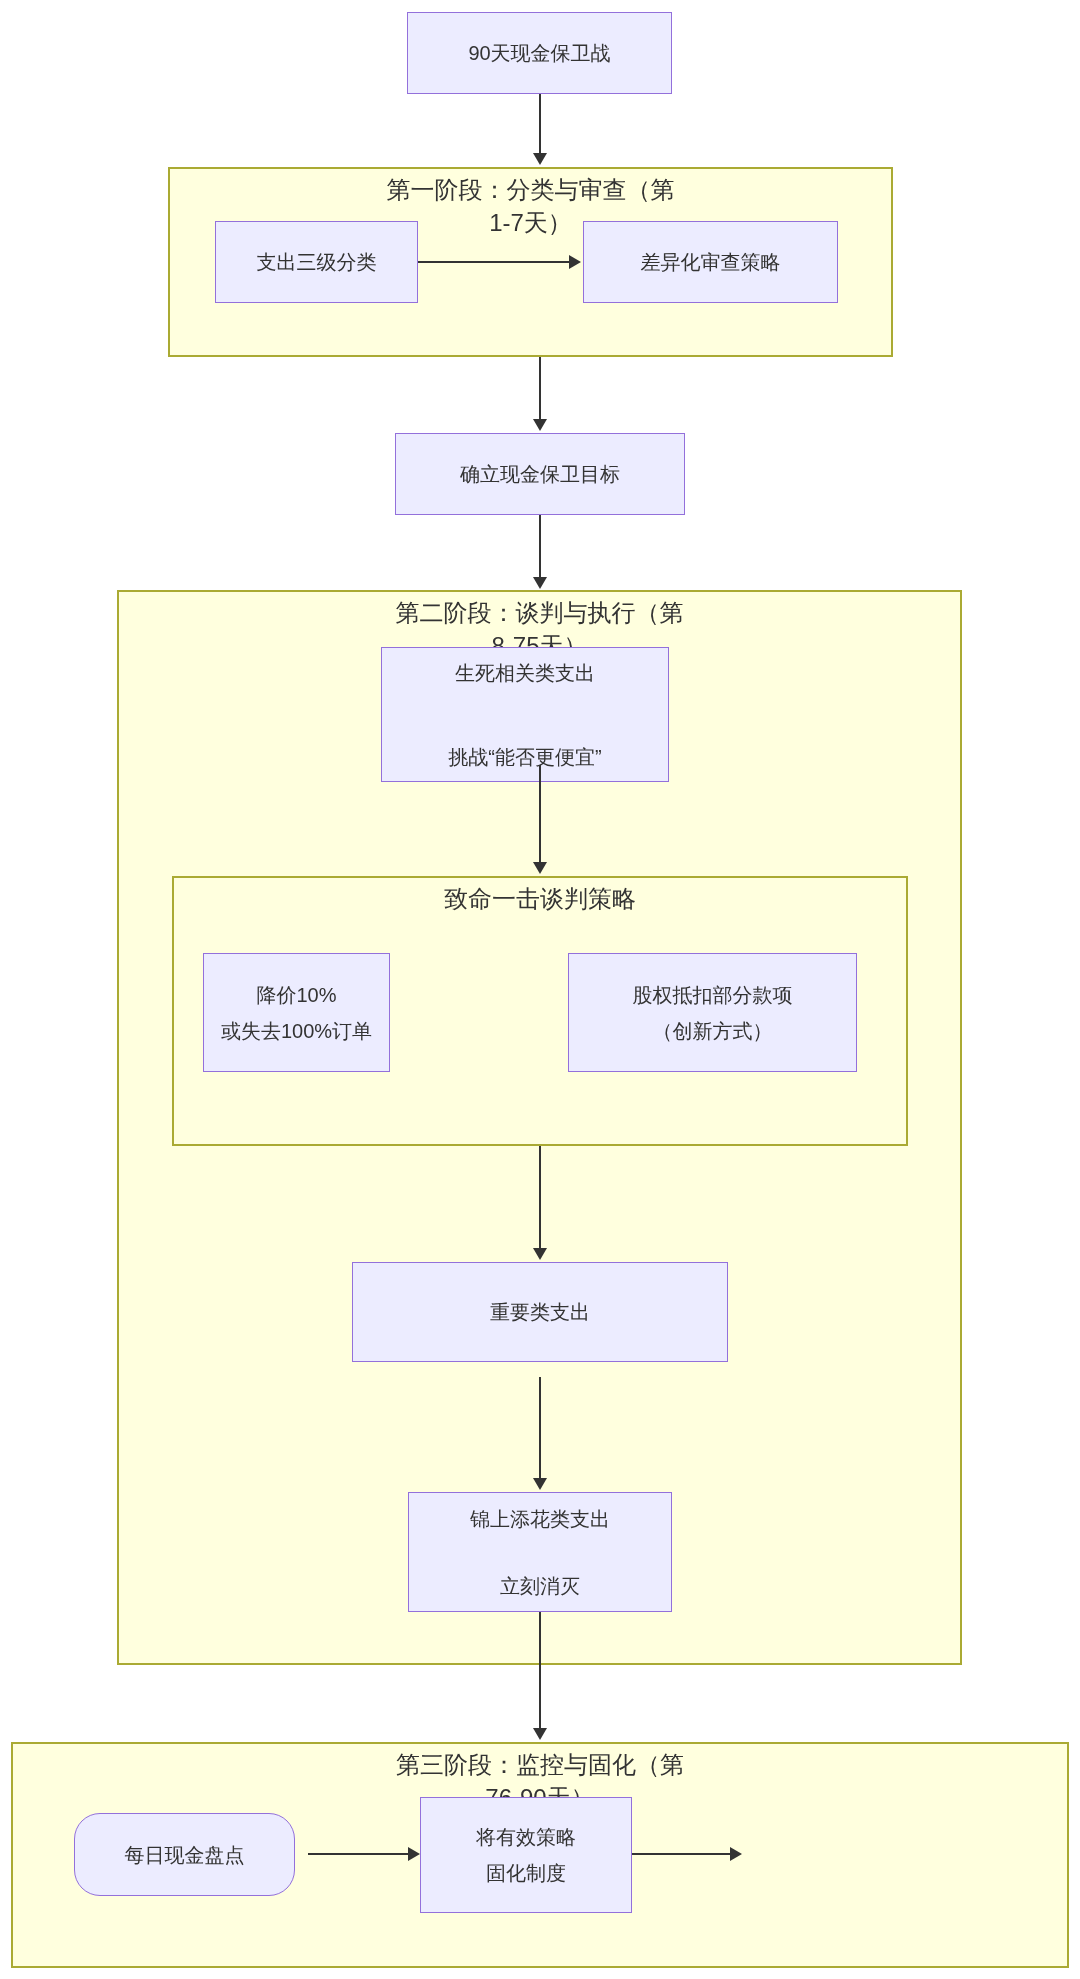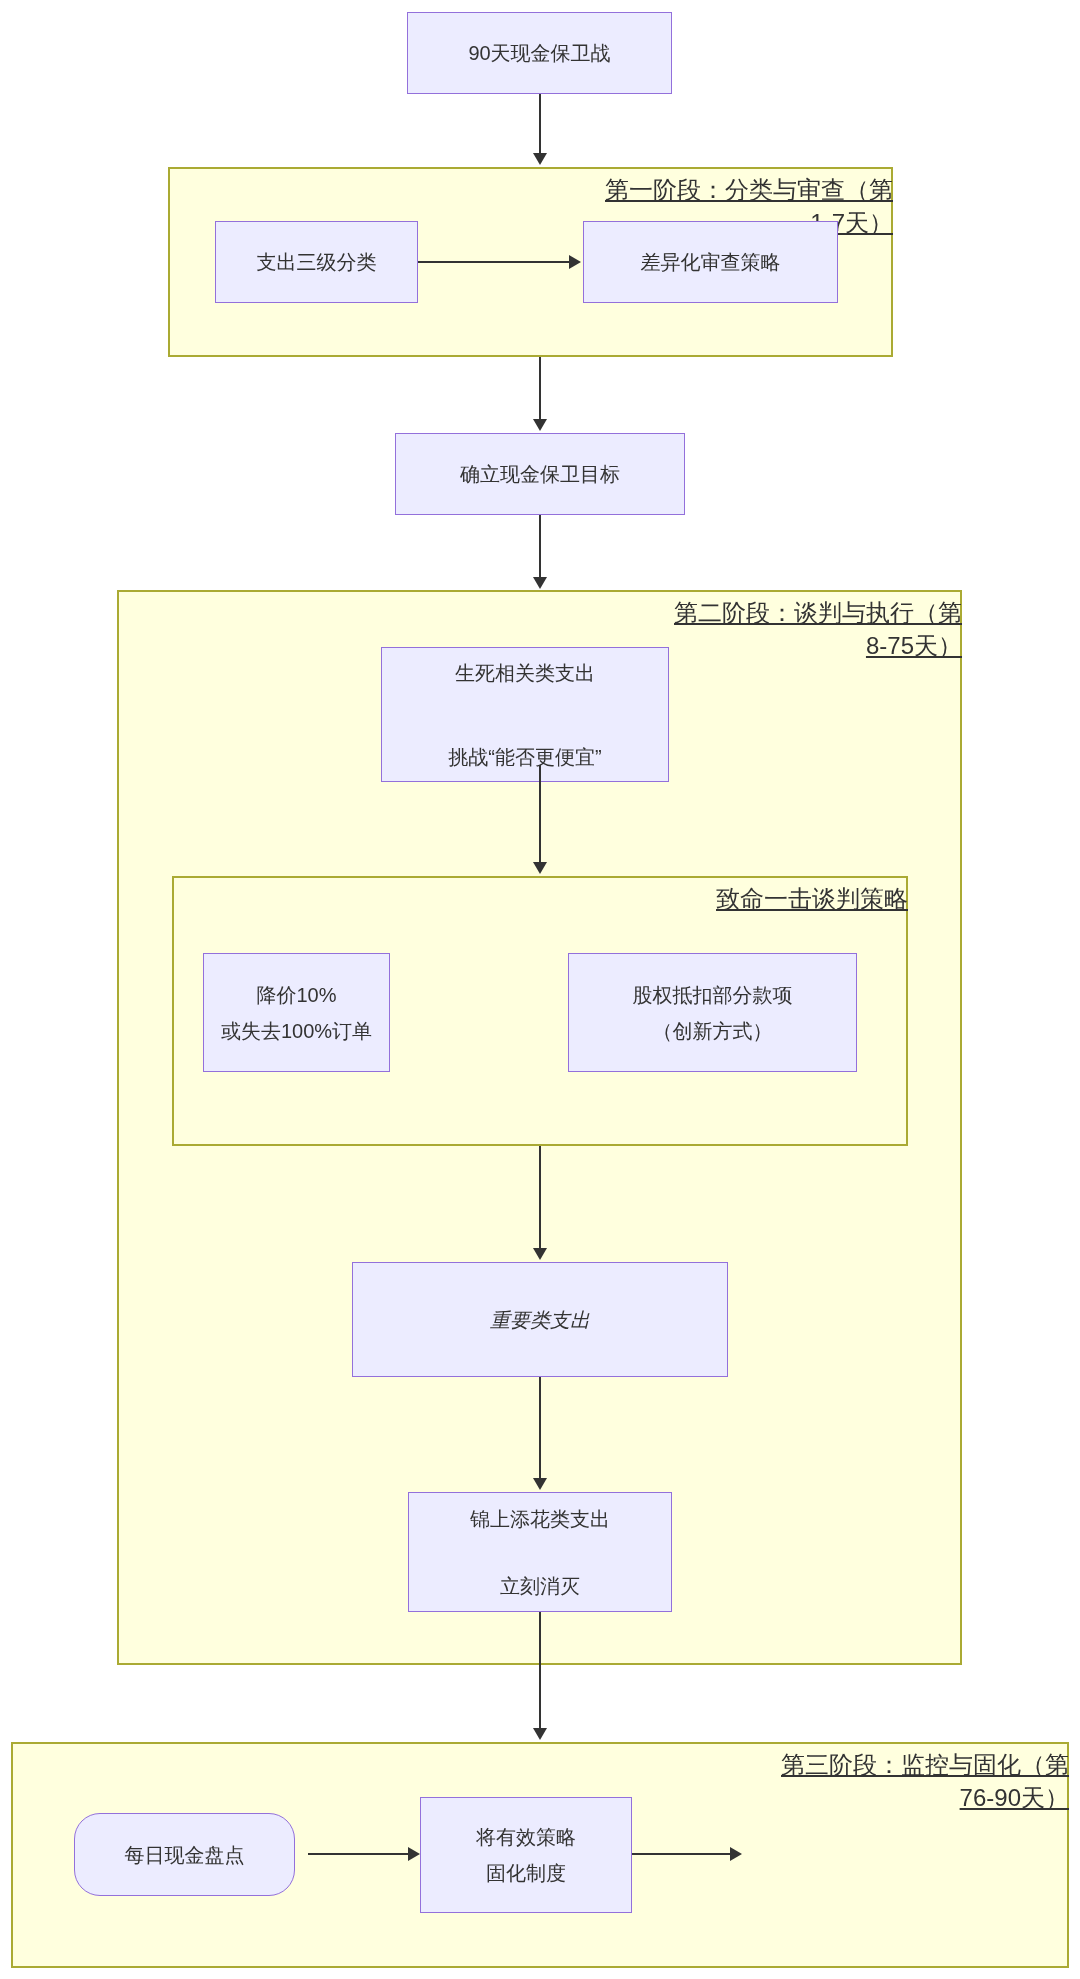--- a/index.html
+++ b/index.html
@@ -8,39 +8,39 @@
     font-family:"Liberation Sans",sans-serif;color:#333333;overflow:hidden;
   }
   
   .container{position:absolute;background:#FFFFDE;border:2px solid #AAAA33;box-sizing:border-box;z-index:1;}
   .container.inner{z-index:2;}
   .c-s1{left:168px;top:167px;width:725px;height:190px;}
   .c-s2{left:117px;top:590px;width:845px;height:1075px;}
   .c-s2i{left:172px;top:876px;width:736px;height:270px;}
   .c-s3{left:11px;top:1742px;width:1058px;height:226px;}
   
-  .ctitle{position:absolute;text-align:right;font-size:24px;line-height:33px;color:#333333;z-index:3;text-decoration:underline;}
+  .ctitle{position:absolute;text-align:center;font-size:24px;line-height:33px;color:#333333;z-index:3;}
   .t-s1{left:168px;top:173px;width:725px;}
   .t-s2{left:117px;top:596px;width:845px;}
   .t-s2i{left:172px;top:882px;width:736px;}
   .t-s3{left:11px;top:1748px;width:1058px;}
   
   .node{
     position:absolute;background:#ECECFF;border:1.5px solid #9370DB;box-sizing:border-box;
     display:flex;flex-direction:column;align-items:center;justify-content:center;
     text-align:center;font-size:20px;line-height:36px;color:#333333;z-index:4;
   }
   .n-battle{left:407px;top:12px;width:265px;height:82px;}
   .n-classify{left:215px;top:221px;width:203px;height:82px;}
   .n-review{left:583px;top:221px;width:255px;height:82px;}
   .n-goal{left:395px;top:433px;width:290px;height:82px;}
   .n-critical{left:381px;top:647px;width:288px;height:135px;gap:48px;}
   .n-pricecut{left:203px;top:953px;width:187px;height:119px;}
   .n-equity{left:568px;top:953px;width:289px;height:119px;}
-  .n-important{left:352px;top:1262px;width:376px;height:115px;font-style:italic;}
+  .n-important{left:352px;top:1262px;width:376px;height:100px;}
   .n-cosmetic{left:408px;top:1492px;width:264px;height:120px;gap:31px;}
   .n-daily{left:74px;top:1813px;width:221px;height:83px;border-radius:26px;}
   .n-solidify{left:420px;top:1797px;width:212px;height:116px;}
   .n-next{left:742px;top:1813px;width:268px;height:84px;}
   
   .av{position:absolute;width:2px;background:#333333;z-index:5;}
   .av::after{content:"";position:absolute;left:-6px;bottom:-12px;width:0;height:0;
     border-left:7px solid transparent;border-right:7px solid transparent;border-top:12px solid #333333;}
   .ah{position:absolute;height:2px;background:#333333;z-index:5;}
   .ah::after{content:"";position:absolute;top:-6px;right:-12px;width:0;height:0;

